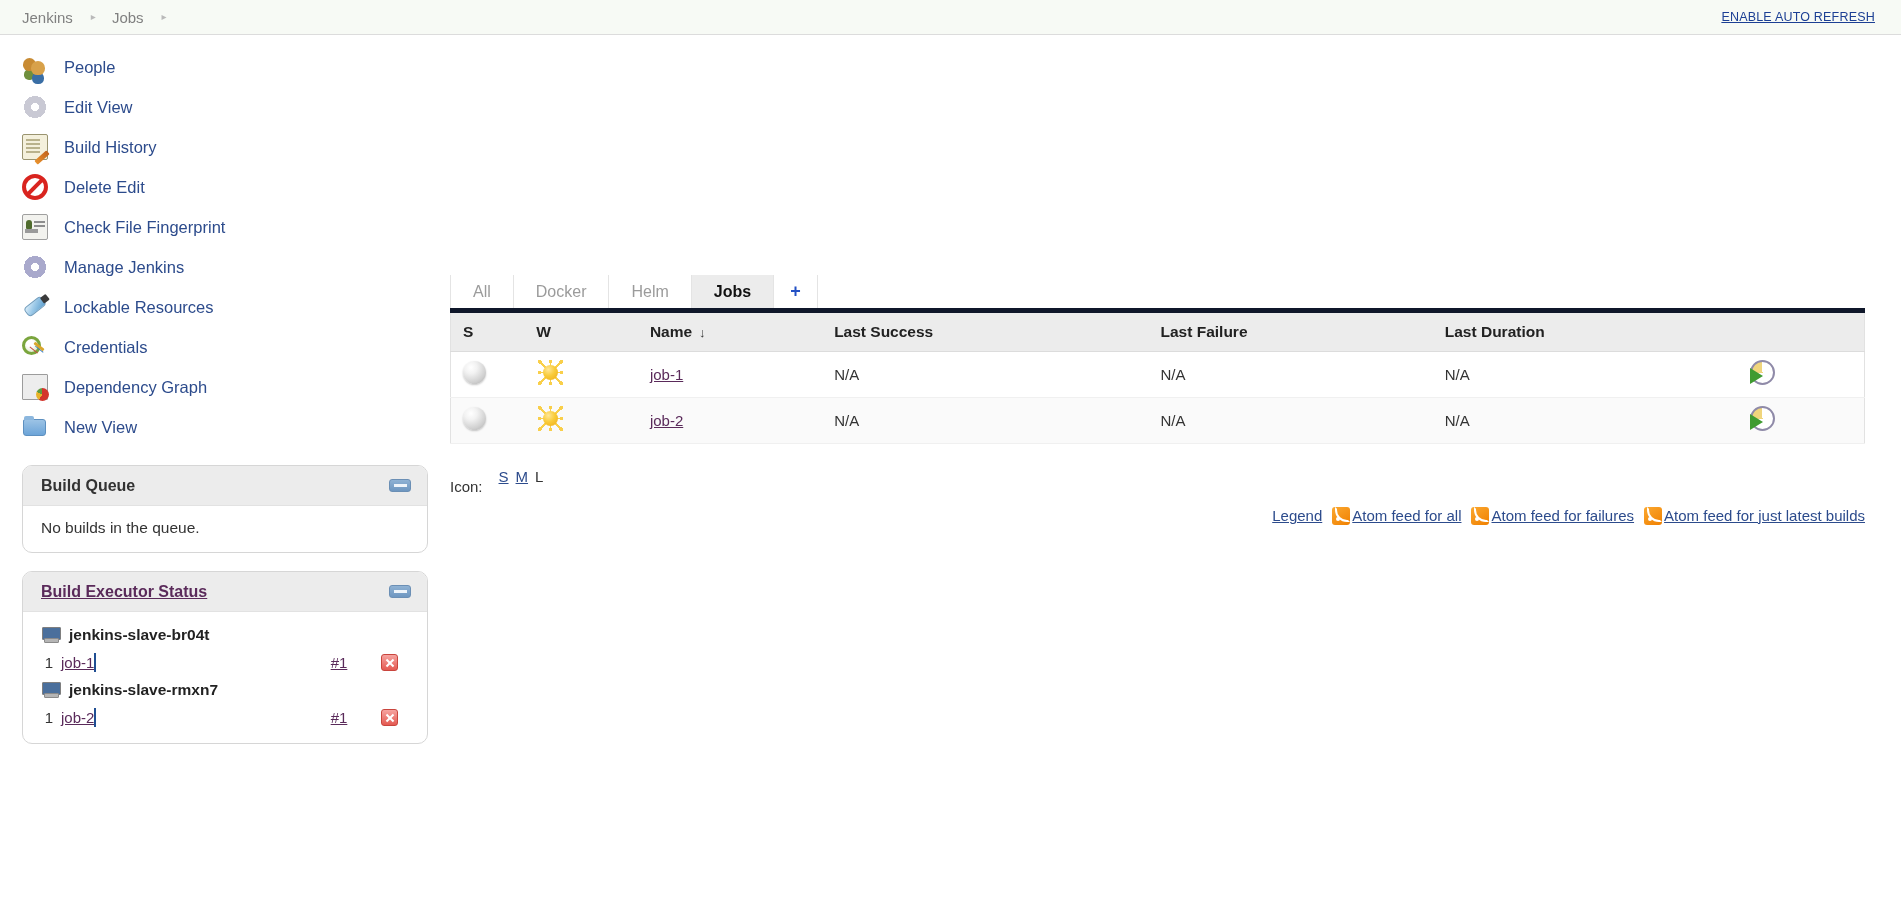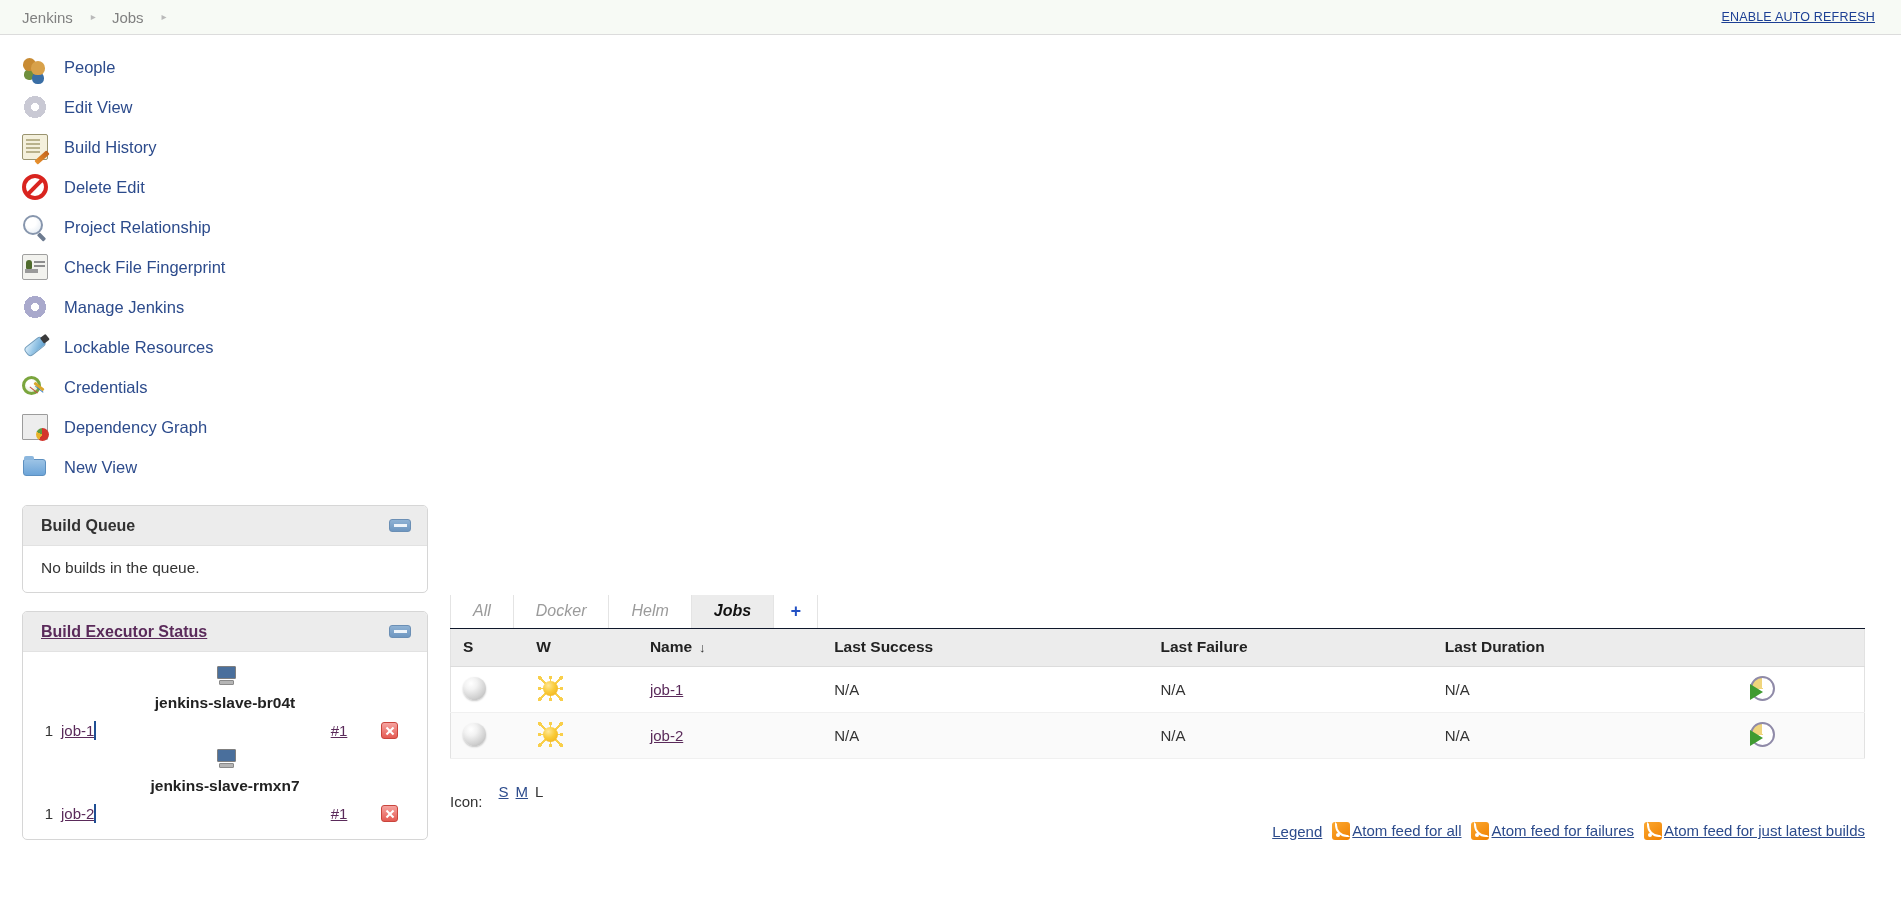--- a/index.html
+++ b/index.html
@@ -44,21 +44,21 @@
     font-size: 12.5px;
     color: #1c3f94;
     text-decoration: underline;
     letter-spacing: 0.2px;
     white-space: nowrap;
   }
 
   
   #page-body {
     display: flex;
-    align-items: flex-end;
+    align-items: center;
   }
 
   
   #sidebar {
     width: 450px;
     flex: 0 0 450px;
     padding-top: 12px;
   }
   .side-item {
     display: flex;
@@ -193,21 +193,21 @@
   .ic-folder::before {
     content:""; position:absolute; left:0; top:-4px; width:10px; height:4px;
     background:#8cb7de; border-radius:2px 2px 0 0;
   }
 
   
   .panel {
     margin: 18px 22px 0 22px;
     width: 406px;
     border: 1px solid #d6d6d6;
-    border-radius: 5px;
+    border-radius: 10px;
     background: #fff;
     overflow: hidden;
   }
   .panel-head {
     background: #ececec;
     height: 40px;
     display: flex;
     align-items: center;
     justify-content: space-between;
     padding: 0 16px 0 18px;
@@ -232,21 +232,20 @@
   .collapse-btn i {
     display:block; width: 13px; height: 3px; background: #eef4fa;
   }
   .panel-body { padding: 13px 18px 15px 18px; }
   .queue-empty { font-size: 15.5px; color: #333; }
 
   
   .exec-node {
     display:flex; align-items:center; gap:9px;
     margin: 8px 0 4px 0;
-    flex-direction: column;
   }
   .exec-node .comp-icon {
     width:19px; height:16px; position:relative; flex:0 0 19px;
   }
   .comp-icon::before {
     content:""; position:absolute; left:1px; top:0; width:17px; height:11px;
     background:#4a6f9c; border:1.5px solid #7f7f7f; border-radius:1px;
   }
   .comp-icon::after {
     content:""; position:absolute; left:3px; bottom:0; width:13px; height:3px;
@@ -293,22 +292,21 @@
     padding-top: 26px;
     padding-right: 36px;
     min-width: 0;
   }
 
   
   #view-tabs {
     display: flex;
     align-items: flex-end;
     height: 33px;
-    border-bottom: 1px solid #0f172a;
-    font-style: italic;
+    border-bottom: 5px solid #0f172a;
   }
   .vtab {
     height: 33px;
     display: flex; align-items: center;
     padding: 0 22px;
     font-size: 16px;
     color: #9b9b9b;
     background: #fff;
     border-left: 1px solid #e4e4e4;
     border-right: 1px solid #e4e4e4;
@@ -465,24 +463,20 @@
       <span class="sic ic-gear"></span>
       <span class="slabel">Edit View</span>
     </a>
     <a class="side-item">
       <span class="sic ic-history"></span>
       <span class="slabel">Build History</span>
     </a>
     <a class="side-item">
       <span class="sic ic-delete"></span>
       <span class="slabel">Delete Edit</span>
-    </a>
-    <a class="side-item">
-      <span class="sic ic-magnify"></span>
-      <span class="slabel">Project Relationship</span>
     </a>
     <a class="side-item">
       <span class="sic ic-fingerprint"></span>
       <span class="slabel">Check File Fingerprint</span>
     </a>
     <a class="side-item">
       <span class="sic ic-gear2"></span>
       <span class="slabel">Manage Jenkins</span>
     </a>
     <a class="side-item">

